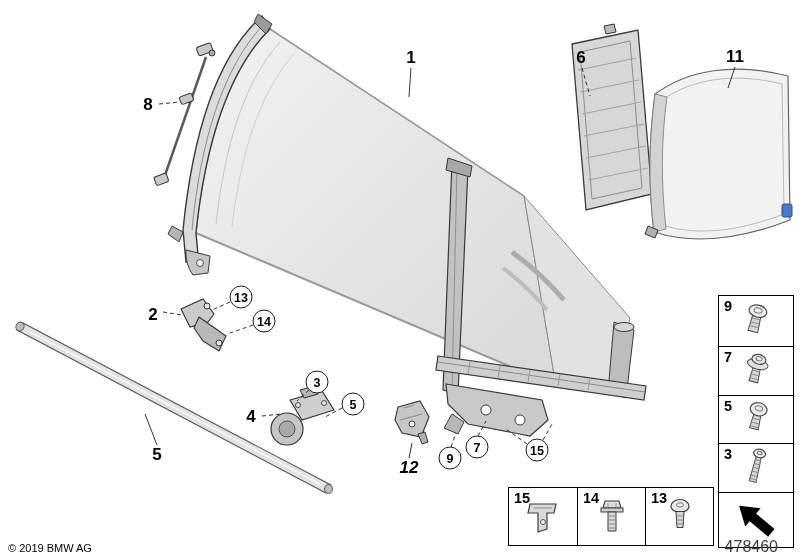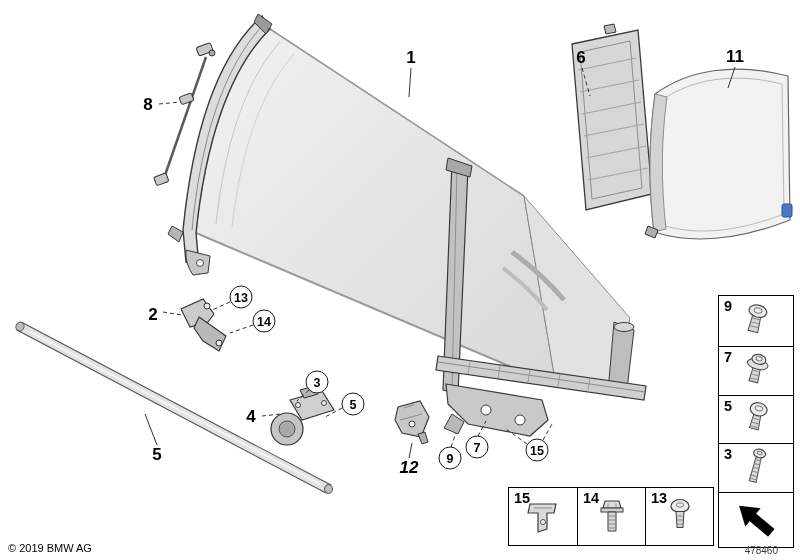--- a/index.html
+++ b/index.html
@@ -13,21 +13,21 @@
            font-weight:bold; font-size:12.5px; transform:translate(-50%,-50%); color:#000; }
   .legend-col { position:absolute; left:718px; top:295px; width:76px; border:1.6px solid #000; background:#fff; }
   .legend-col .legend-cell { border-top:1.3px solid #000; }
   .legend-col .legend-cell:first-child { border-top:none; }
   .legend-cell { position:relative; display:flex; align-items:center; justify-content:center; background:#fff; }
   .legend-cell .lbl { position:absolute; top:2px; left:5px; font-weight:bold; font-size:14.5px; color:#000; }
   .legend-row { position:absolute; left:508px; top:487px; height:59px; display:flex; border:1.6px solid #000; background:#fff; }
   .legend-row .legend-cell { width:68px; height:100%; border-left:1.3px solid #000; }
   .legend-row .legend-cell:first-child { border-left:none; }
   .copyright { position:absolute; left:8px; bottom:6px; font-size:11px; color:#000; }
-  .diagram-no { position:absolute; right:22px; bottom:4px; font-size:10px; color:#3c3c3c; }
+  .diagram-no { position:absolute; right:22px; bottom:4px; font-size:16px; color:#3c3c3c; }
 </style>
 </head>
 <body>
 
 <div class="canvas">
 
   <svg class="art" width="800" height="560" viewBox="0 0 800 560">
     <defs>
       <linearGradient id="shadeGrad" x1="0" y1="0" x2="1" y2="1">
         <stop offset="0" stop-color="#f2f2f2"></stop>

